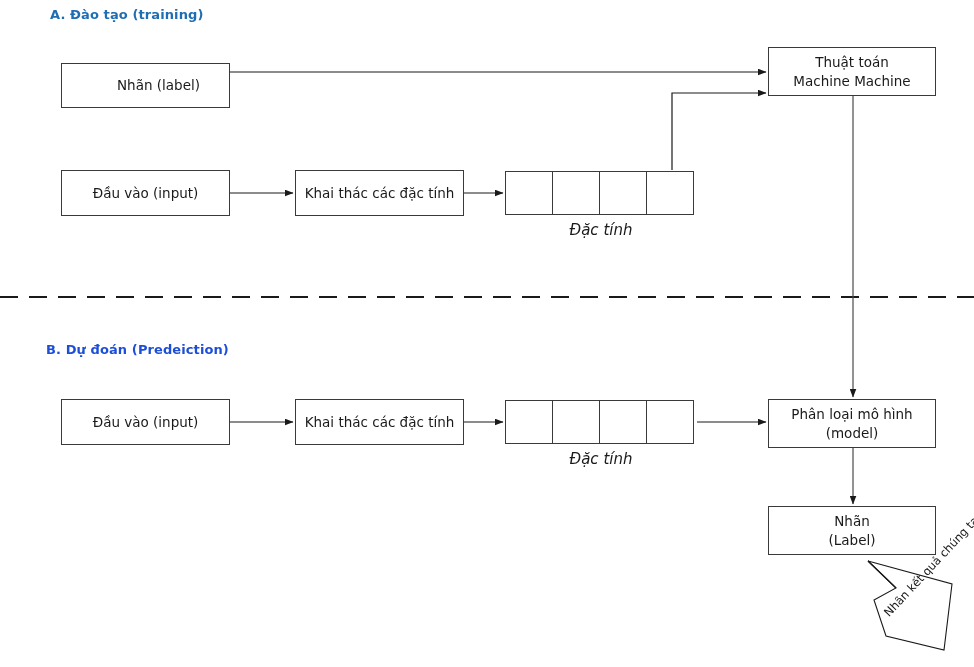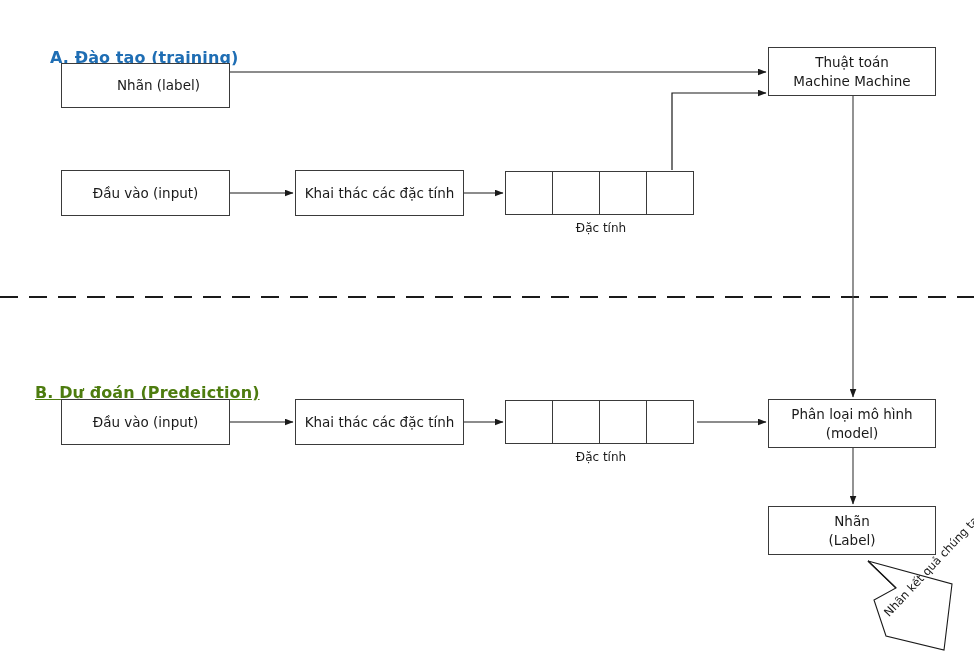--- a/index.html
+++ b/index.html
@@ -39,35 +39,35 @@
     justify-content: center;
     font-size: 13.5px;
     color: #1a1a1a;
     line-height: 1.35;
     text-align: center;
   }
   .node span { display: block; white-space: nowrap; }
 
   .section-title {
     position: absolute;
-    font-size: 16px;
+    font-size: 13px;
     font-weight: bold;
     white-space: nowrap;
     letter-spacing: .1px;
-    margin-top: 41px;
   }
   #title-training { color: #1f6eb4; left: 50px; top: 7px; }
-  #title-prediction { color: #4d7c0f; left: 35px; top: 342px; text-decoration: underline; }
+  #title-prediction { color: #1d4ed8; left: 46px; top: 342px; }
 
   .caption {
     position: absolute;
-    font-size: 12px;
+    font-size: 15px;
     color: #1a1a1a;
     white-space: nowrap;
     text-align: center;
+    font-style: italic;
   }
 
   .watermark {
     position: absolute;
     font-size: 13.5px;
     color: #2b2b2b;
     white-space: nowrap;
     left: 356px;
     top: 279px;
   }

